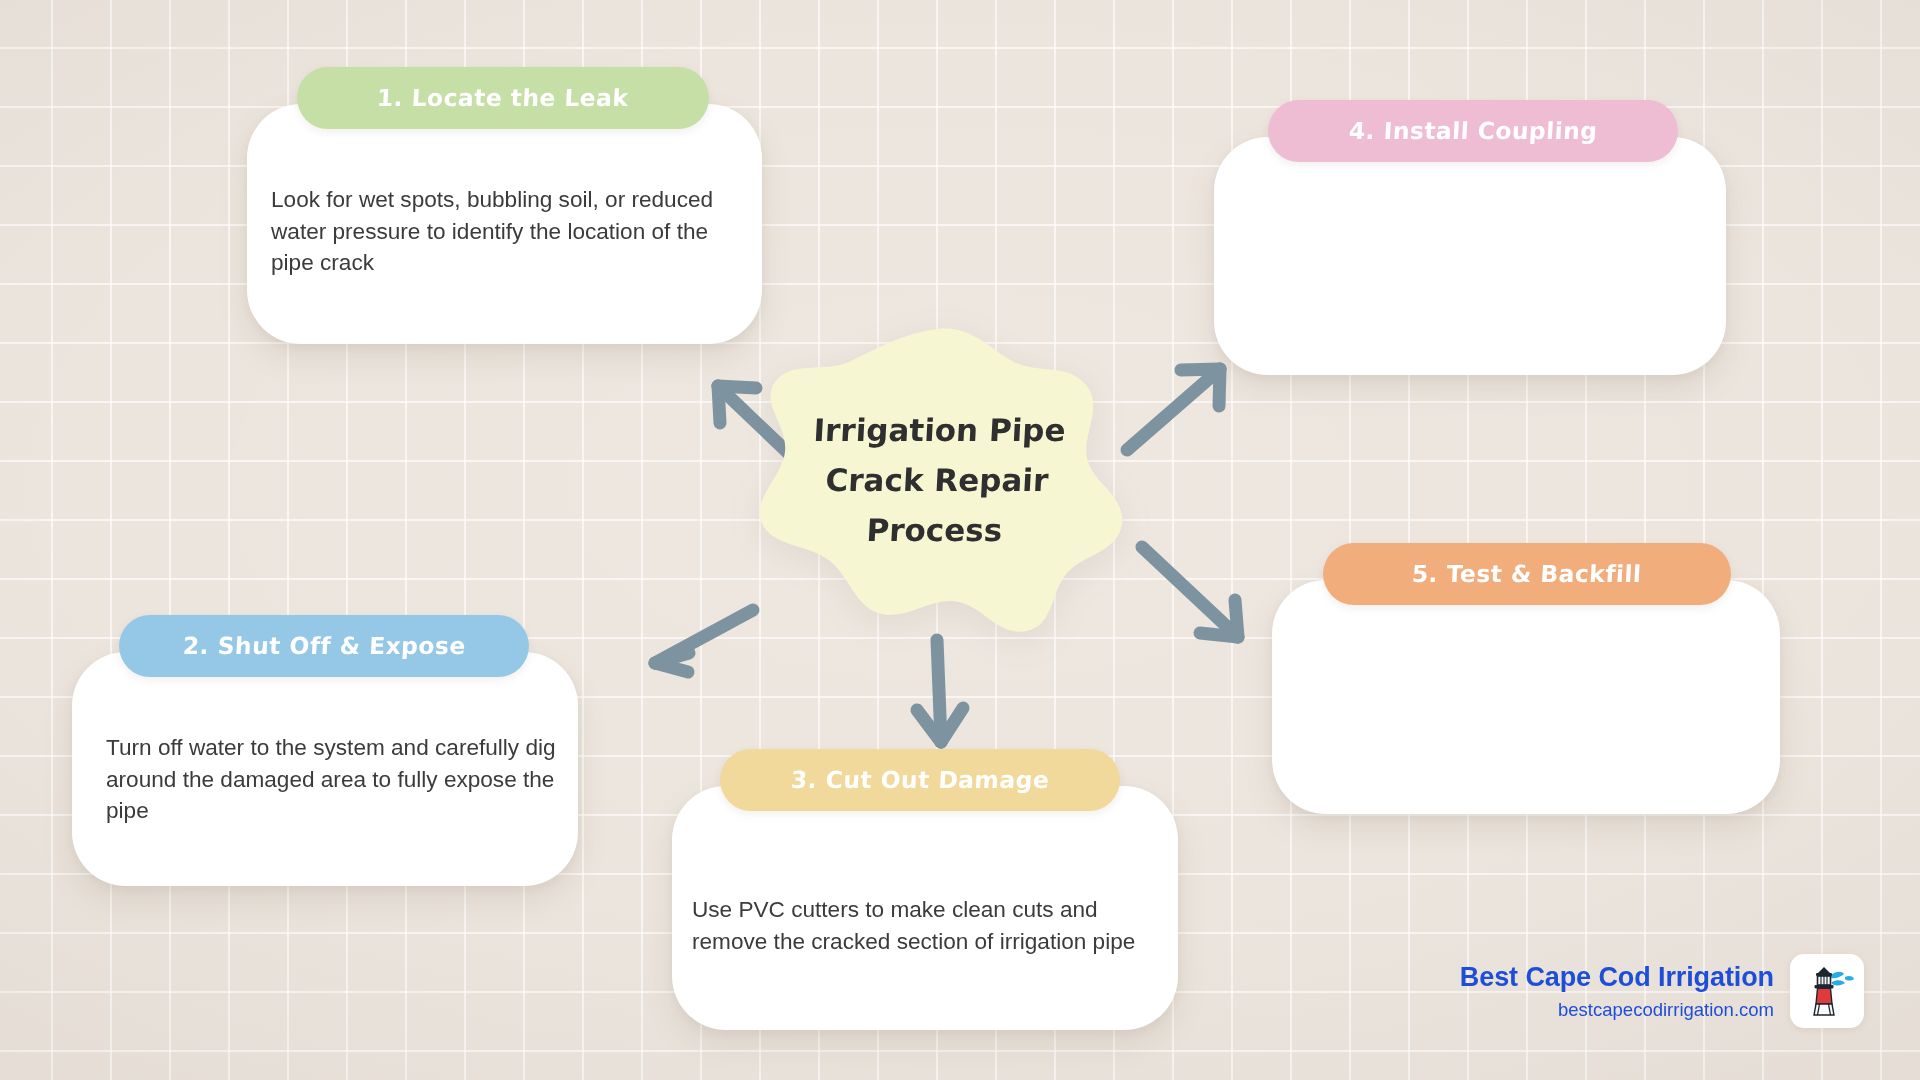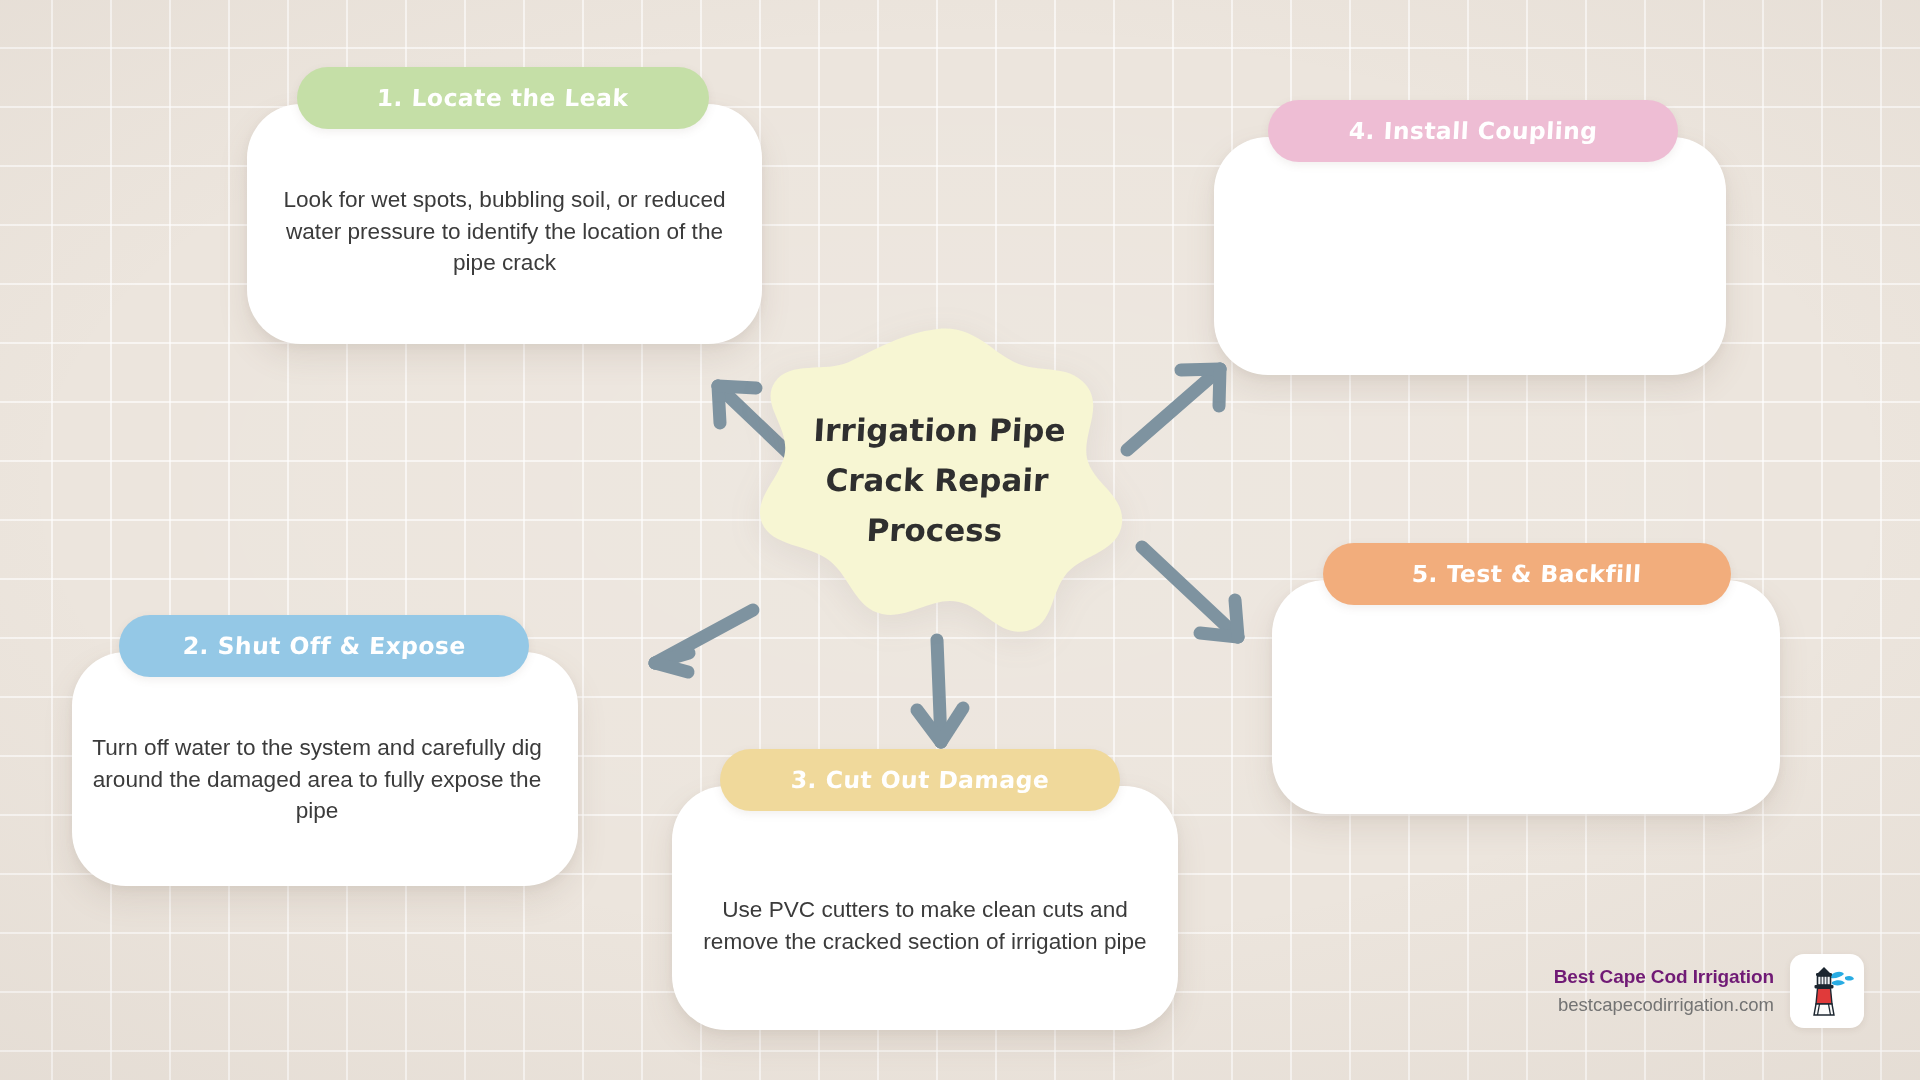--- a/index.html
+++ b/index.html
@@ -44,35 +44,35 @@
     font-weight:bold;
     font-size:23.5px;
     letter-spacing:0.4px;
     color:#ffffff;
     white-space:nowrap;
     transform:skewX(-3deg);
   }
   .card-text{
     position:absolute;
     z-index:2;
-    text-align:center;
+    text-align:left;
     font-size:22.6px;
     line-height:1.40;
     color:#3b3b3b;
     font-family:"Liberation Sans", sans-serif;
   }
 
   
   #card1 { left:247px; top:104px; width:515px; height:240px; }
   #card1 .card-head{ left:50px; top:-37px; width:412px; background:#c5dfa7; }
   #card1 .card-text{ left:24px; top:80px; width:467px; }
   
   #card2 { left:72px; top:652px; width:506px; height:234px; }
   #card2 .card-head{ left:47px; top:-37px; width:410px; background:#94c8e6; }
-  #card2 .card-text{ left:14px; top:80px; width:462px; }
+  #card2 .card-text{ left:34px; top:80px; width:462px; }
   
   #card3 { left:672px; top:786px; width:506px; height:244px; }
   #card3 .card-head{ left:48px; top:-37px; width:400px; background:#f0d99b; }
   #card3 .card-text{ left:20px; top:80px; width:466px;margin-top:28px; }
   
   #card4 { left:1214px; top:137px; width:512px; height:238px; }
   #card4 .card-head{ left:54px; top:-37px; width:410px; background:#eebdd4; }
   #card4 .card-text{ left:24px; top:80px; width:464px; }
   
   #card5 { left:1272px; top:580px; width:508px; height:234px; }
@@ -102,29 +102,29 @@
   
   #brand{
     position:absolute; right:56px; bottom:52px;
     display:flex; align-items:center; gap:16px;
     z-index:5;
   }
   #brand .brand-text{ text-align:right; }
   #brand .brand-name{
     font-family:"Liberation Sans", sans-serif;
     font-weight:bold;
-    font-size:19px;
-    color:#701a75;
+    font-size:27px;
+    color:#1d4ed8;
     letter-spacing:-0.1px;
     line-height:1.2;
   }
   #brand .brand-url{
     font-family:"Liberation Sans", sans-serif;
     font-size:18.5px;
-    color:#737373;
+    color:#1d4ed8;
     margin-top:6px;
     line-height:1.2;
   }
   #brand .brand-logo{
     width:74px; height:74px;
     background:#ffffff;
     border-radius:14px;
     display:flex; align-items:center; justify-content:center;
     box-shadow:0 2px 6px rgba(120,100,85,0.12);
   }

